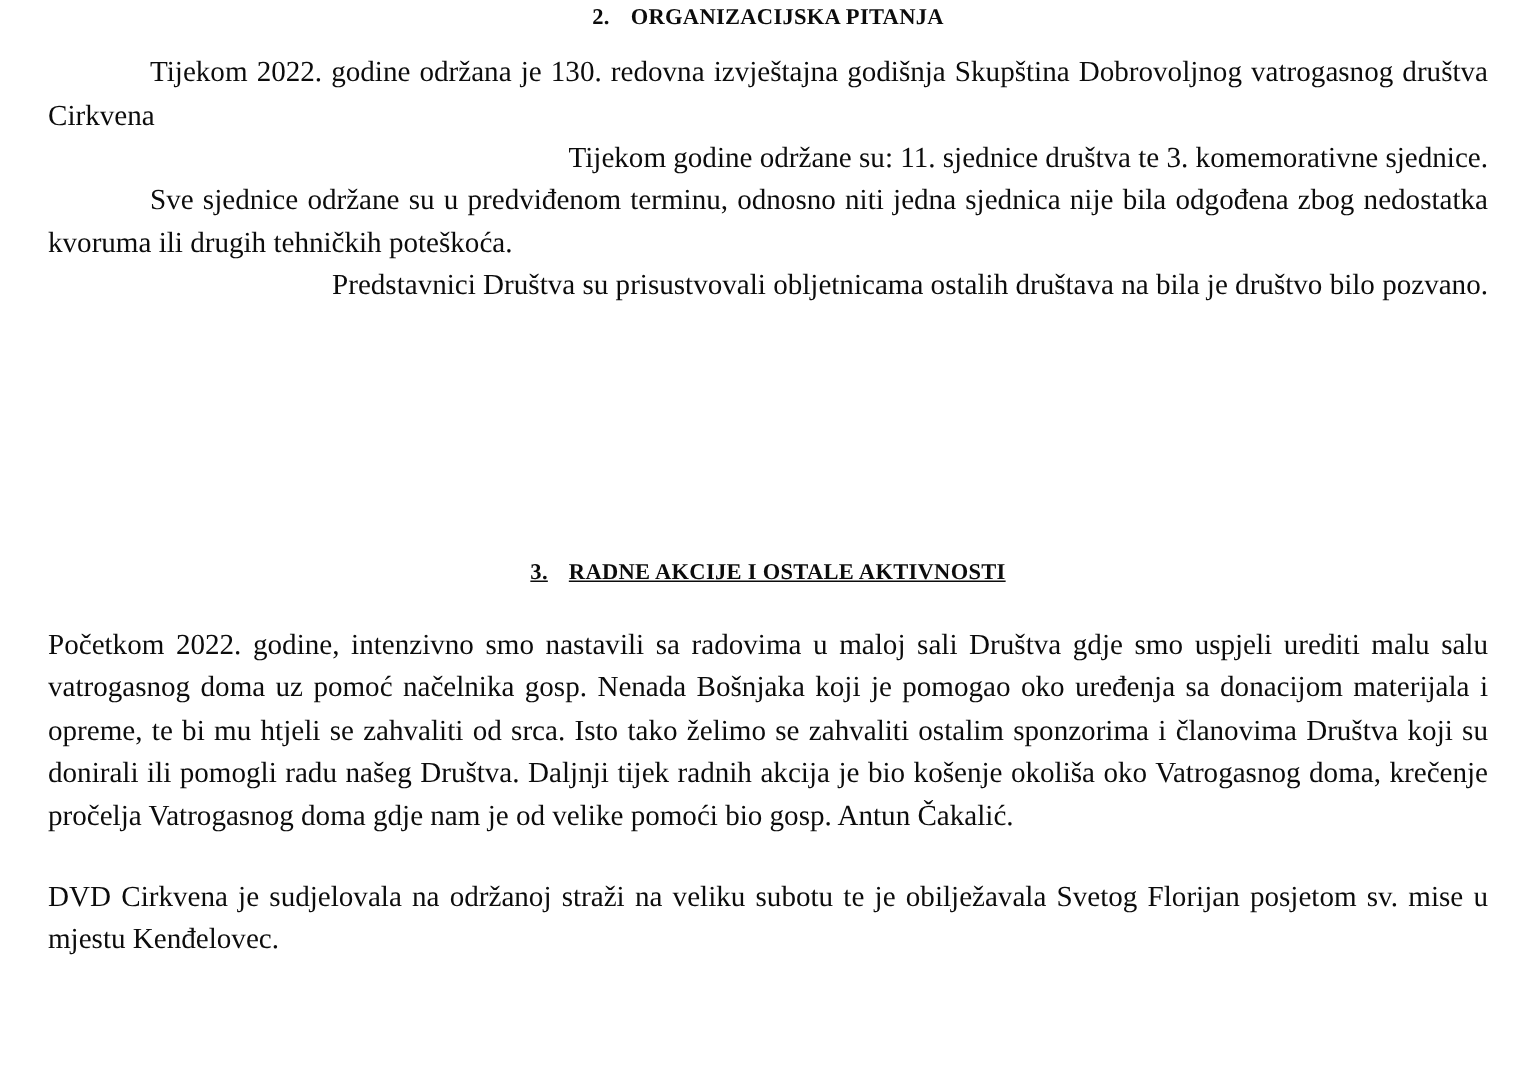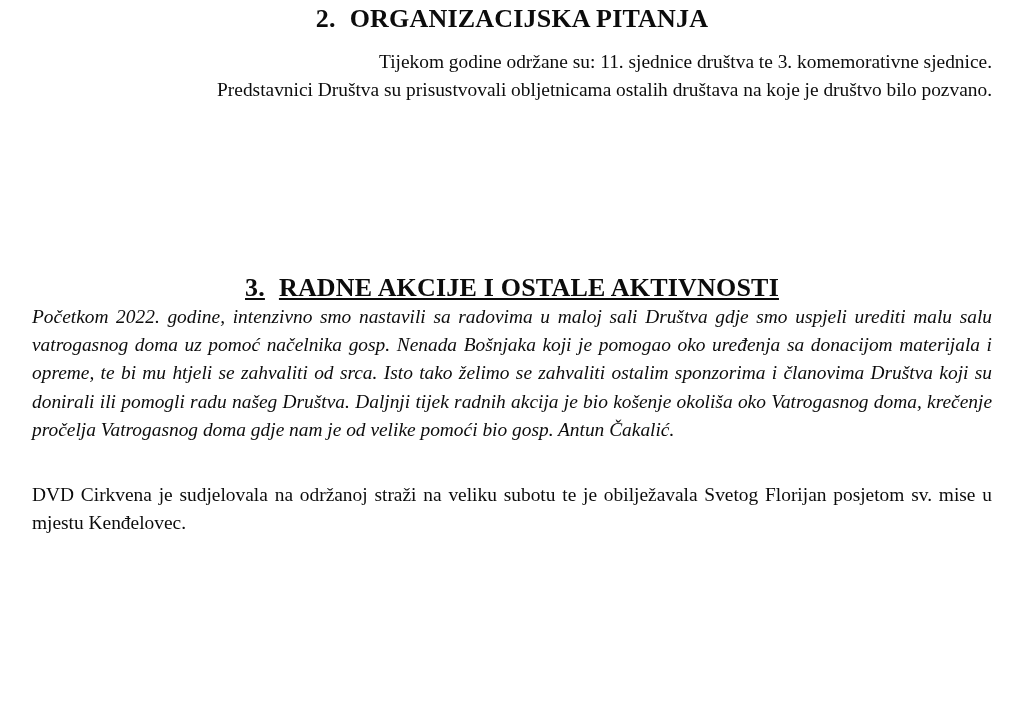--- a/index.html
+++ b/index.html
@@ -18,21 +18,21 @@
   .page {
     position: relative;
     width: 1024px;
     height: 715px;
     box-sizing: border-box;
     padding: 0 32px 0 32px;
   }
   .section-heading {
     text-align: center;
     font-weight: bold;
-    font-size: 26px;
+    font-size: 15px;
     letter-spacing: 0.2px;
     line-height: 1.15;
     margin: 0;
     white-space: nowrap;
   }
   .section-heading .num {
     margin-right: 14px;
   }
   #heading-1 {
     padding-top: 4px;
@@ -55,38 +55,40 @@
     text-align: right;
   }
   .gap-mid {
     height: 168px;
   }
   #heading-2 {
     margin-top: 0;
     text-decoration: underline;
   }
   .block-2 {
-    font-style: italic;
+    margin-top: 26px;
   }
   .block-3 {
-    margin-top: 36px;
+    margin-top: 26px;
   }
 </style>
 </head>
 <body>
 
 <div class="page">
 
   <h2 class="section-heading" id="heading-1">
     <span class="num">2.</span><span>ORGANIZACIJSKA PITANJA</span>
   </h2>
 
   <div class="block-1">
+    <p class="body-par indented">Tijekom 2022. godine održana je 130. redovna izvještajna godišnja Skupština Dobrovoljnog vatrogasnog društva Cirkvena</p>
     <p class="body-par indented nojustify">Tijekom godine održane su: 11. sjednice društva te 3. komemorativne sjednice.</p>
-    <p class="body-par indented nojustify">Predstavnici Društva su prisustvovali obljetnicama ostalih društava na koje je društvo bilo pozvano.</p>
+    <p class="body-par indented">Sve sjednice održane su u predviđenom terminu, odnosno niti jedna sjednica nije bila odgođena zbog nedostatka kvoruma ili drugih tehničkih poteškoća.</p>
+    <p class="body-par indented nojustify">Predstavnici Društva su prisustvovali obljetnicama ostalih društava na bila je društvo bilo pozvano.</p>
   </div>
 
   <div class="gap-mid"></div>
 
   <h2 class="section-heading" id="heading-2">
     <span class="num">3.</span><span>RADNE AKCIJE I OSTALE AKTIVNOSTI</span>
   </h2>
 
   <div class="block-2">
     <p class="body-par">Početkom 2022. godine, intenzivno smo nastavili sa radovima u maloj sali Društva gdje smo uspjeli urediti malu salu vatrogasnog doma uz pomoć načelnika gosp. Nenada Bošnjaka koji je pomogao oko uređenja sa donacijom materijala i opreme, te bi mu htjeli se zahvaliti od srca. Isto tako želimo se zahvaliti ostalim sponzorima i članovima Društva koji su donirali ili pomogli radu našeg Društva. Daljnji tijek radnih akcija je bio košenje okoliša oko Vatrogasnog doma, krečenje pročelja Vatrogasnog doma gdje nam je od velike pomoći bio gosp. Antun Čakalić.</p>

